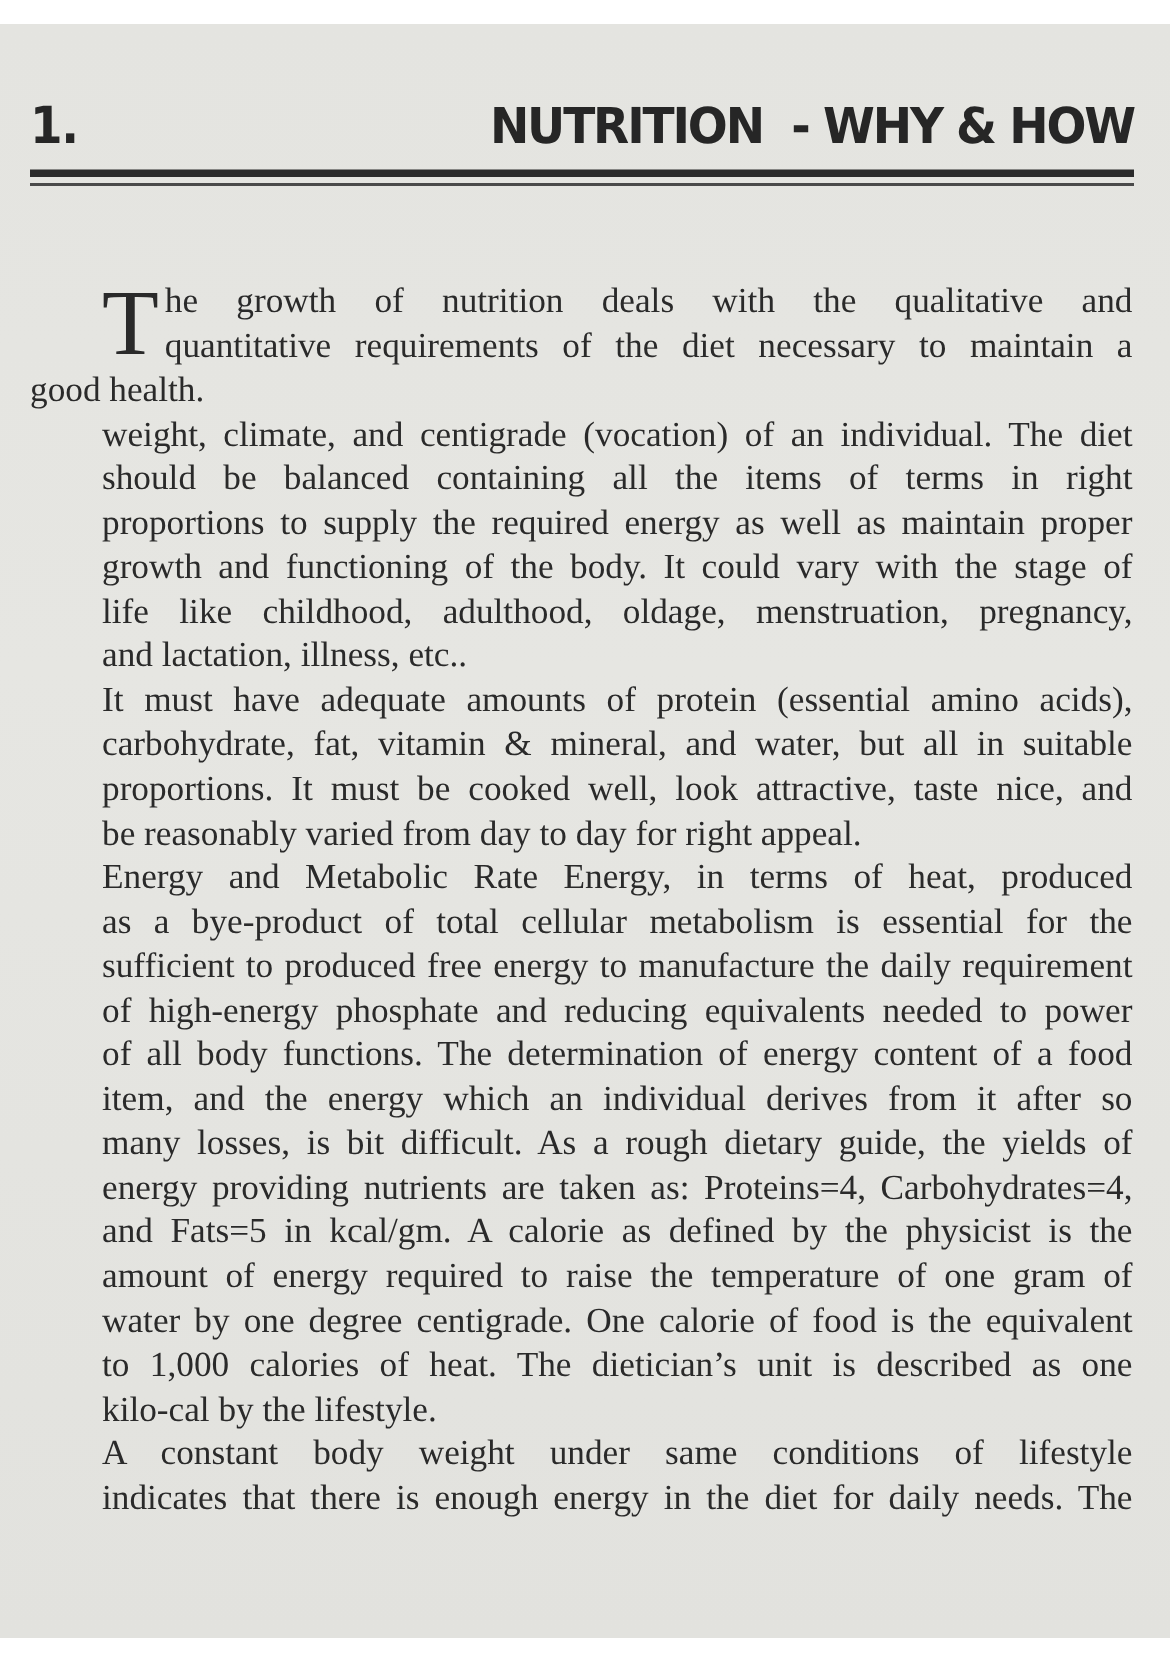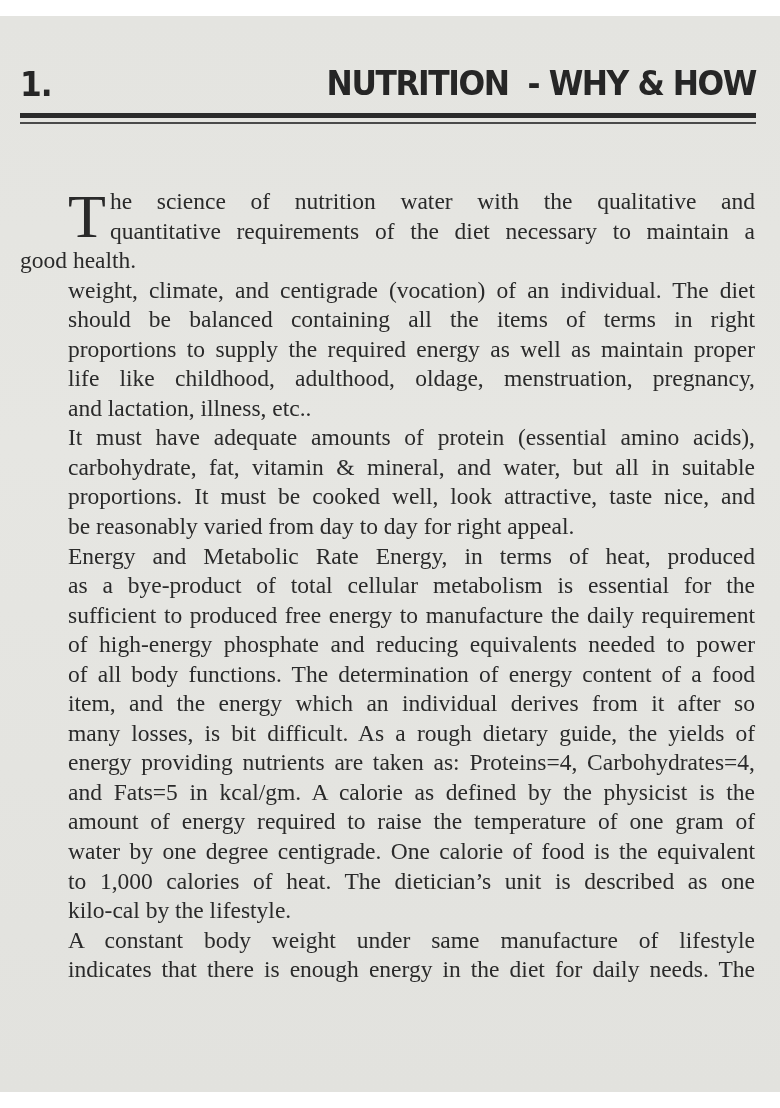--- a/index.html
+++ b/index.html
@@ -49,29 +49,30 @@
 
   <div class="chapter-num">1.</div>
   <div class="chapter-title">NUTRITION  - WHY &amp; HOW</div>
   <div class="rule-thick"></div>
   <div class="rule-thin"></div>
 
   <div class="body-text">
 
     <p class="first">
       <span class="dropcap">T</span>
-      <span class="line">he science of nutrition water with the qualitative and</span>
+      <span class="line">he growth of nutrition deals with the qualitative and</span>
       <span class="line">quantitative requirements of the diet necessary to maintain a</span>
       <span class="line last" style="clear:both">good health.</span>
     </p>
 
     <p>
       <span class="line">weight, climate, and centigrade (vocation) of an individual. The diet</span>
       <span class="line">should be  balanced containing all the items of terms in right</span>
       <span class="line">proportions to supply the required energy as well as maintain proper</span>
+      <span class="line">growth and functioning of  the body. It could vary with the stage of</span>
       <span class="line">life  like childhood,  adulthood, oldage, menstruation, pregnancy,</span>
       <span class="line last">and lactation, illness, etc..</span>
     </p>
 
     <p>
       <span class="line">It must have adequate amounts of protein (essential amino acids),</span>
       <span class="line">carbohydrate, fat, vitamin &amp; mineral, and water, but all in suitable</span>
       <span class="line">proportions. It must be cooked well, look attractive, taste nice, and</span>
       <span class="line last">be reasonably varied from day to day for right appeal.</span>
     </p>
@@ -86,18 +87,18 @@
       <span class="line">many losses, is bit difficult. As a rough dietary guide, the yields of</span>
       <span class="line">energy providing nutrients are taken as: Proteins=4, Carbohydrates=4,</span>
       <span class="line">and Fats=5 in kcal/gm. A  calorie  as defined by the physicist is the</span>
       <span class="line">amount of energy required to raise  the  temperature of one gram of</span>
       <span class="line">water by one degree centigrade. One calorie of food is the equivalent</span>
       <span class="line">to 1,000 calories of heat.  The  dietician’s unit is described as one</span>
       <span class="line last">kilo-cal by the lifestyle.</span>
     </p>
 
     <p>
-      <span class="line">A constant body weight under same manufacture of lifestyle</span>
+      <span class="line">A constant body weight under same conditions of lifestyle</span>
       <span class="line">indicates that there is enough energy in the diet for daily needs. The</span>
     </p>
 
   </div>
 </div>
 
 </body></html>

